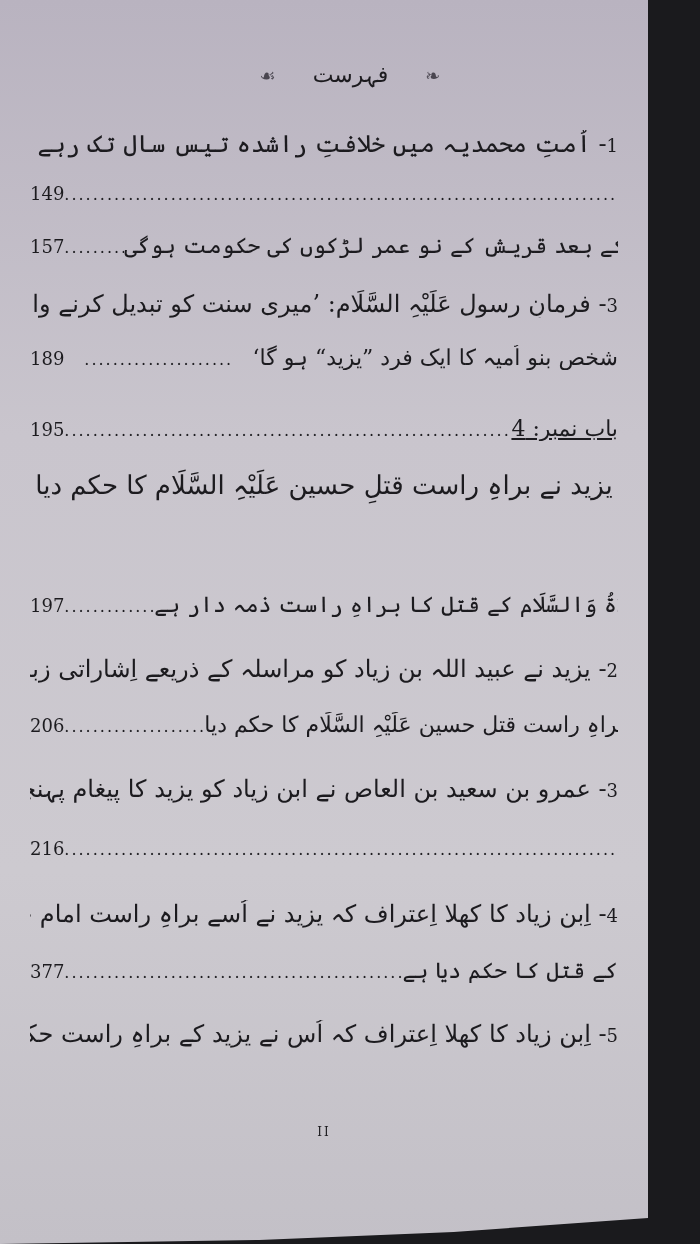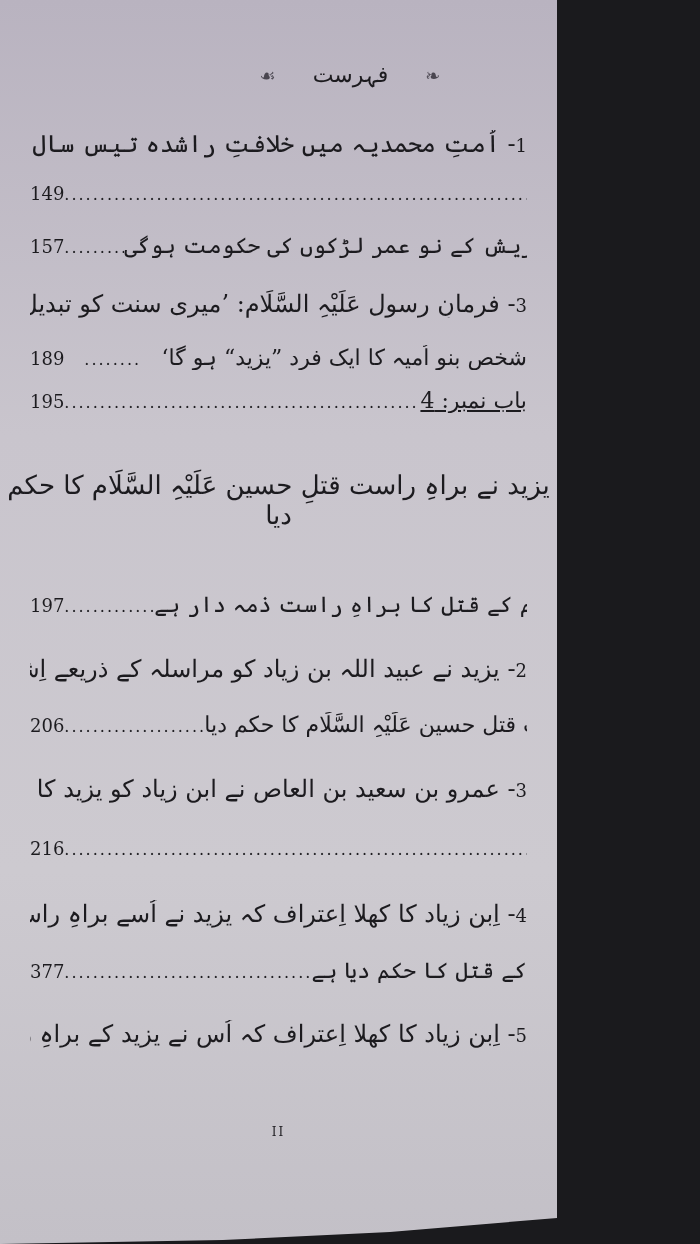--- a/index.html
+++ b/index.html
@@ -2,21 +2,21 @@
 <html><head>
 <meta charset="utf-8">
 <style>
   html, body { margin: 0; padding: 0; }
   body {
     width: 700px; height: 1244px; overflow: hidden; position: relative;
     background: #1a1a1d;
     font-family: "DejaVu Serif", serif;
   }
   .page {
-    position: absolute; left: 0; top: 0; width: 557px; height: 1244px;
+    position: absolute; left: 0; top: 0; width: 648px; height: 1244px;
     background: linear-gradient(180deg, #b9b3c0 0%, #c9c5cd 35%, #cdcad0 70%, #c3c0c7 100%);
     clip-path: polygon(0 0, 100% 0, 100% 1218px, 70% 1232px, 40% 1240px, 0 1244px);
     color: #1c1b1f;
   }
   .header {
     position: absolute; top: 62px; left: 0; width: 700px; text-align: center;
     font-size: 22px;
   }
   .header .flourish { color: #4a4650; font-size: 18px; margin: 0 30px; }
   .line {
@@ -62,21 +62,21 @@
 
   <div class="line" style="top:290px;">
     <span class="entry-num">3</span><span>- </span><span>فرمانِ رسول عَلَیْہِ السَّلَام: ’میری سنت کو تبدیل کرنے والا سب سے پہلا</span>
   </div>
   <div class="dotline" style="top:345px;gap:20px;">
     <span class="page-ref">189</span>
     <span class="dots">....................................................................................................</span>
     <span class="text">شخص بنو اُمیہ کا ایک فرد ”یزید“ ہو گا‘</span>
   </div>
 
-  <div class="dotline" style="top:388px;">
+  <div class="dotline" style="top:416px;">
     <span class="page-ref">195</span>
     <span class="dots">....................................................................................................</span>
     <span class="text chapter">باب نمبر: 4</span>
   </div>
   <div class="title-center" style="top:470px;">یزید نے براہِ راست قتلِ حسین عَلَیْہِ السَّلَام کا حکم دیا</div>
 
   <div class="dotline" style="top:592px;">
     <span class="page-ref">197</span>
     <span class="dots" style="flex:none;width:90px;">....................................................................................................</span>
     <span class="text" style="flex:1;">رسول عَلَیْہِ وَعَلٰی آلِہِ الصَّلَاۃُ وَالسَّلَام کے قتل کا براہِ راست ذمہ دار ہے</span>

